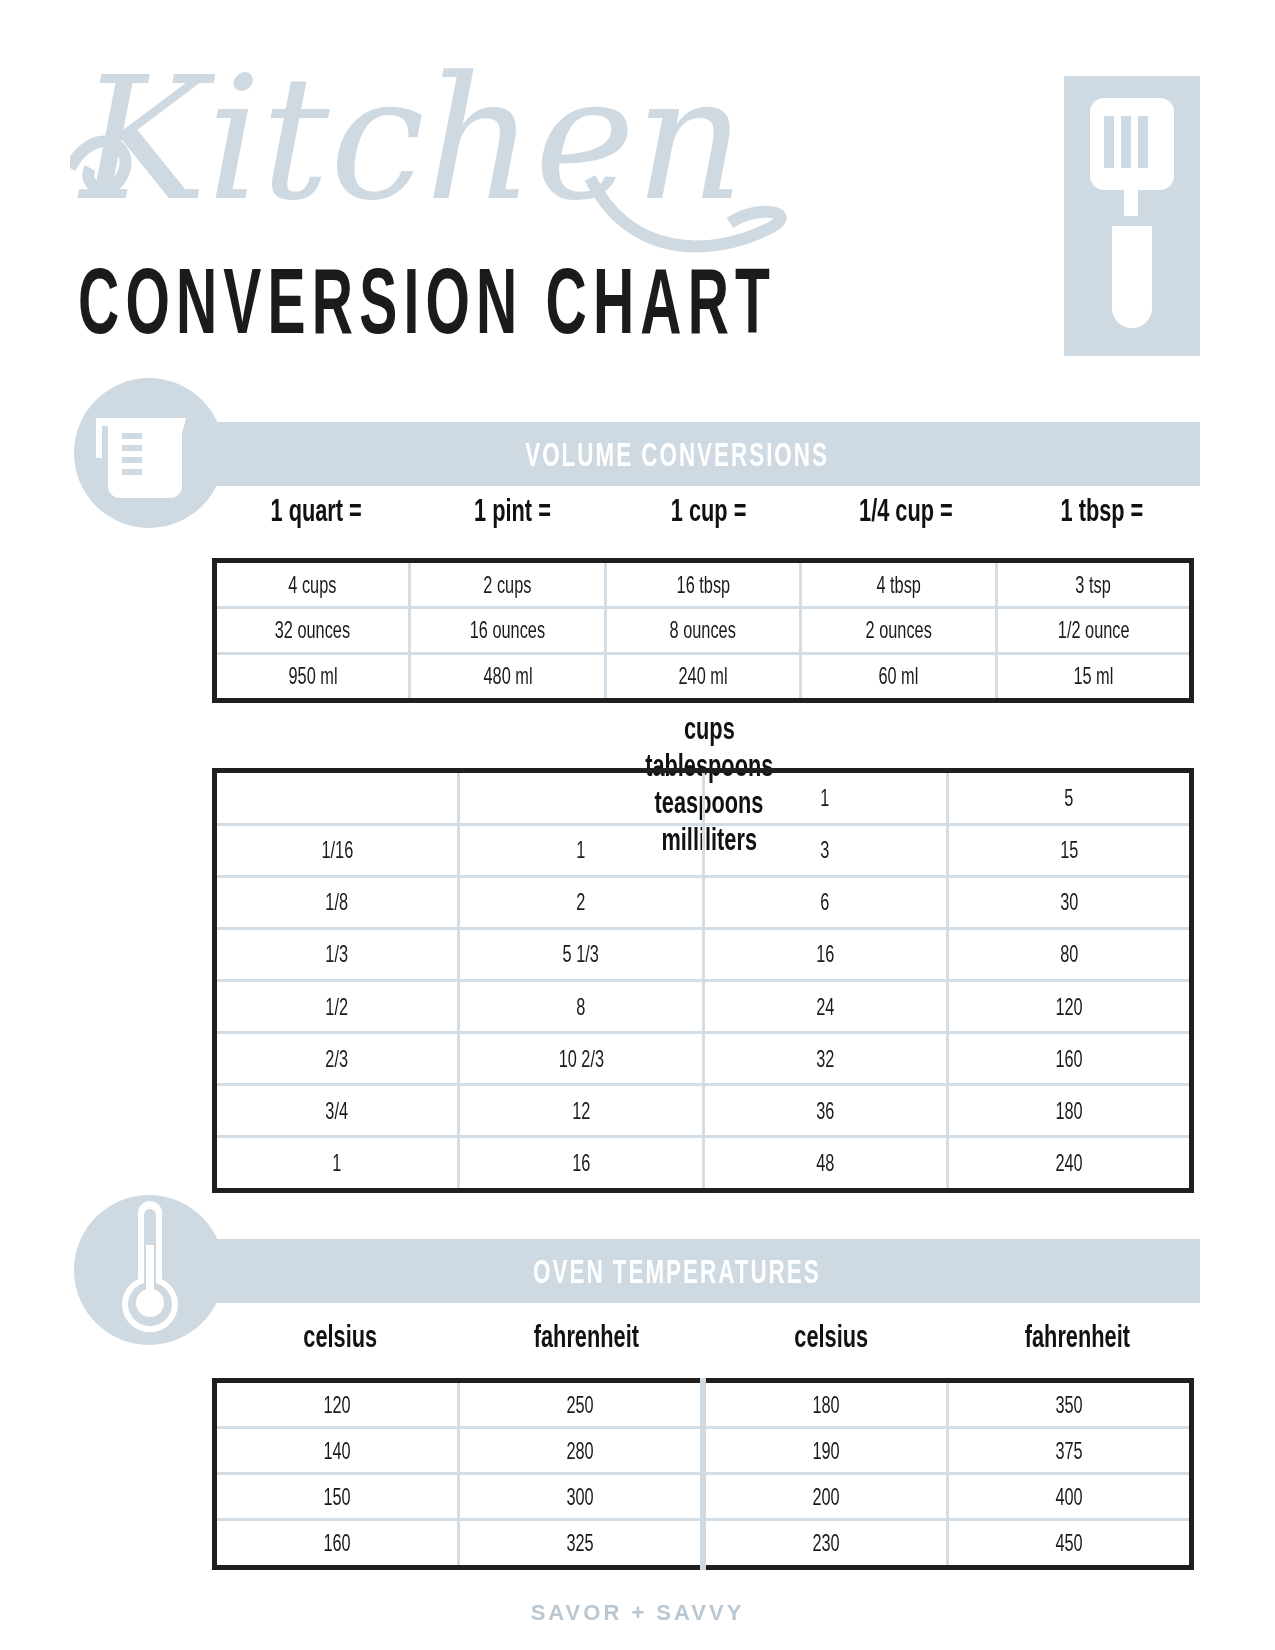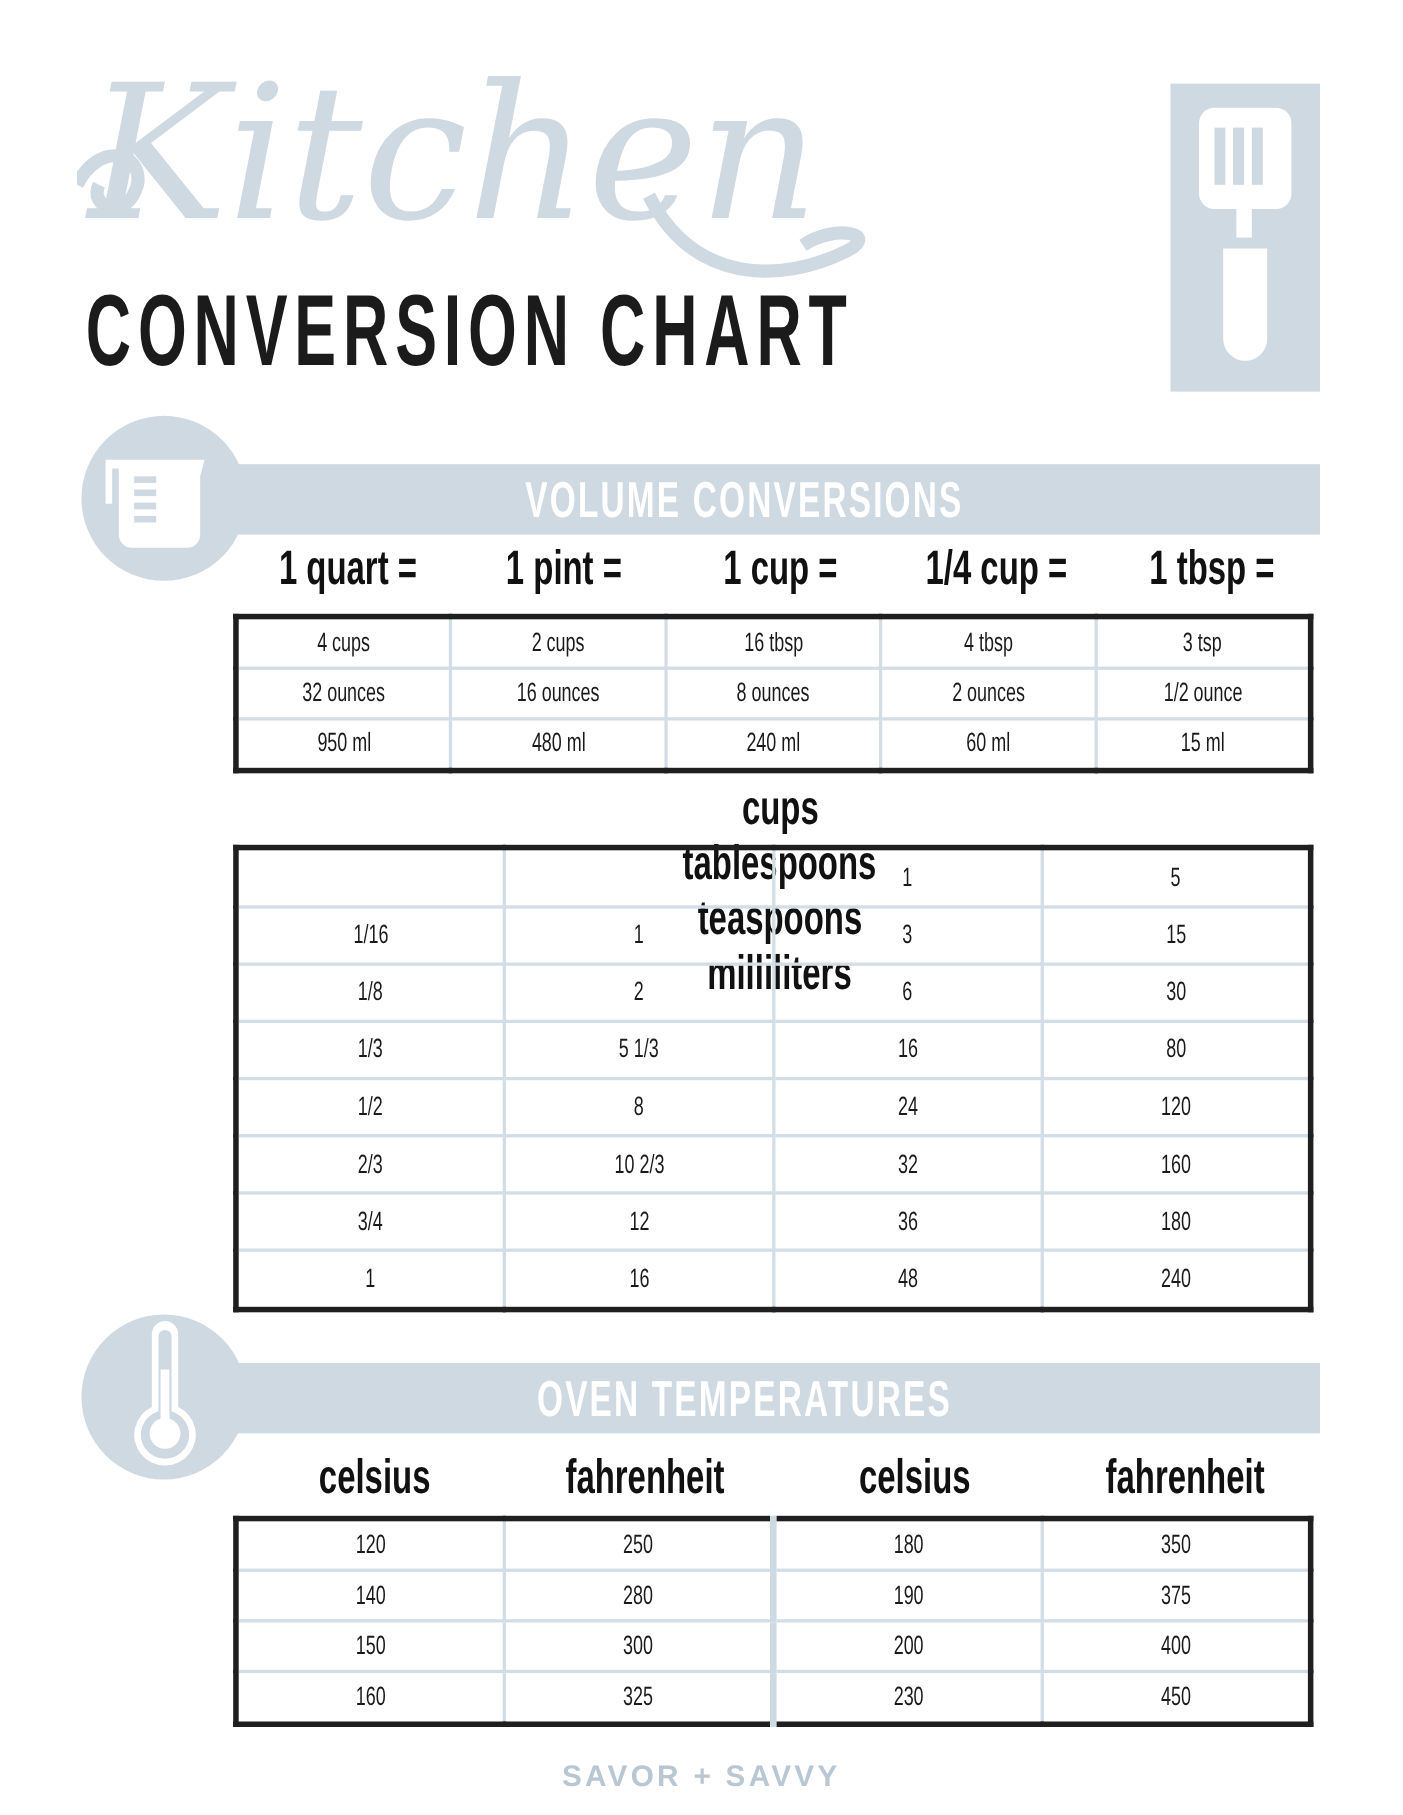--- a/index.html
+++ b/index.html
@@ -12,41 +12,41 @@
                 font-family: "Liberation Sans", sans-serif; font-weight: bold;
                 font-size: 92px; letter-spacing: 10px; color: #1b1b1b;
                 transform: scaleX(0.62); transform-origin: left center; white-space: nowrap; line-height: 110px; }
   .spatula-box { position: absolute; left: 1064px; top: 76px; width: 136px; height: 280px; background: #cfd9e2; }
 
   
   .section { position: absolute; left: 74px; width: 1126px; }
   .section .bar { position: absolute; left: 80px; right: 0; height: 64px; background: #cfd9e2; }
   .section .circle { position: absolute; left: 0; width: 150px; height: 150px; border-radius: 50%; background: #cfd9e2; }
   .section .bar-title { position: absolute; left: 80px; right: 0; height: 84px; line-height: 64px; text-align: center;
-                        color: #ffffff; font-weight: bold; font-size: 46px; letter-spacing: 3px; }
+                        color: #ffffff; font-weight: bold; font-size: 34px; letter-spacing: 3px; }
   .section .bar-title span { display: inline-block; transform: scaleX(0.66); white-space: nowrap; }
 
   
   .col-headers { position: absolute; left: 218px; width: 982px; display: flex; }
-  .col-headers .h { flex: 1; text-align: center; font-weight: bold; font-size: 44px; color: #111; }
+  .col-headers .h { flex: 1; text-align: center; font-weight: bold; font-size: 32px; color: #111; }
   .col-headers .h span { display: inline-block; transform: scaleX(0.68); white-space: nowrap; }
 
   
   table.grid { position: absolute; left: 212px; width: 982px; border-collapse: collapse;
                border: 5px solid #1f1f1f; table-layout: fixed; }
   table.grid td { border: 3px solid #d3dde6; text-align: center; font-size: 24px; color: #1a1a1a; padding: 0; }
   table.grid td span { display: inline-block; transform: scaleX(0.68); white-space: nowrap; }
   table.grid tr:first-child td { border-top: none; }
   table.grid tr:last-child td { border-bottom: none; }
   table.grid td:first-child { border-left: none; }
   table.grid td:last-child { border-right: none; }
   .thick-divider { border-left: 6px solid #cfd9e2 !important; }
 
   .footer { position: absolute; left: 0; width: 1275px; top: 1600px; text-align: center;
-            color: #b9c7d3; font-size: 27px; letter-spacing: 3px; font-weight: bold; }
+            color: #b9c7d3; font-size: 22px; letter-spacing: 3px; font-weight: bold; }
 </style>
 </head>
 <body>
 
 <svg class="script-title" viewBox="0 0 740 260">
   <text x="10" y="170" font-family="DejaVu Serif, serif" font-style="italic" font-size="170" fill="#cfd9e2">Kitchen</text>
   <path d="M 0 140 C 20 100, 60 110, 55 140 C 45 175, 10 160, 20 140" stroke="#cfd9e2" stroke-width="12" fill="none"></path>
   <path d="M 520 150 C 560 230, 640 230, 700 200 C 730 185, 690 175, 660 195" stroke="#cfd9e2" stroke-width="12" fill="none"></path>
 </svg>
 

